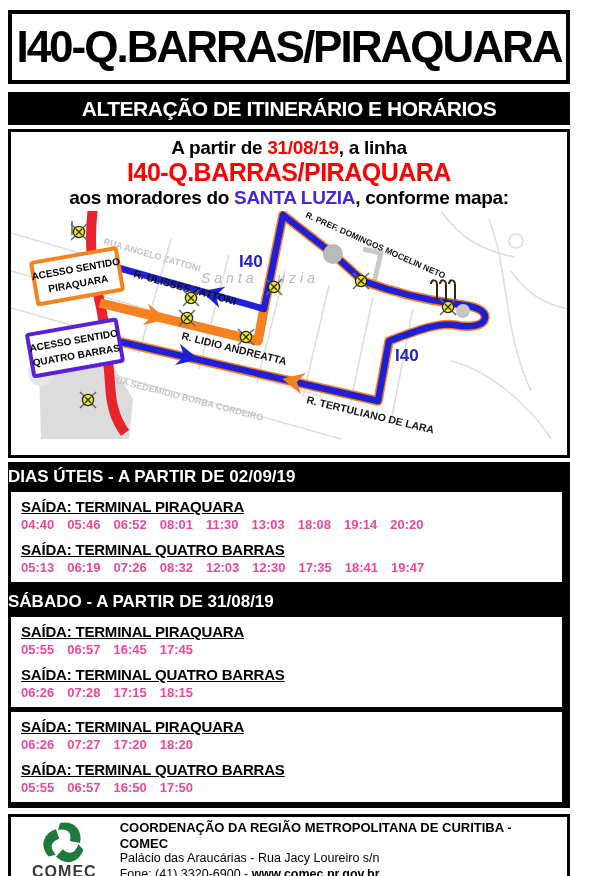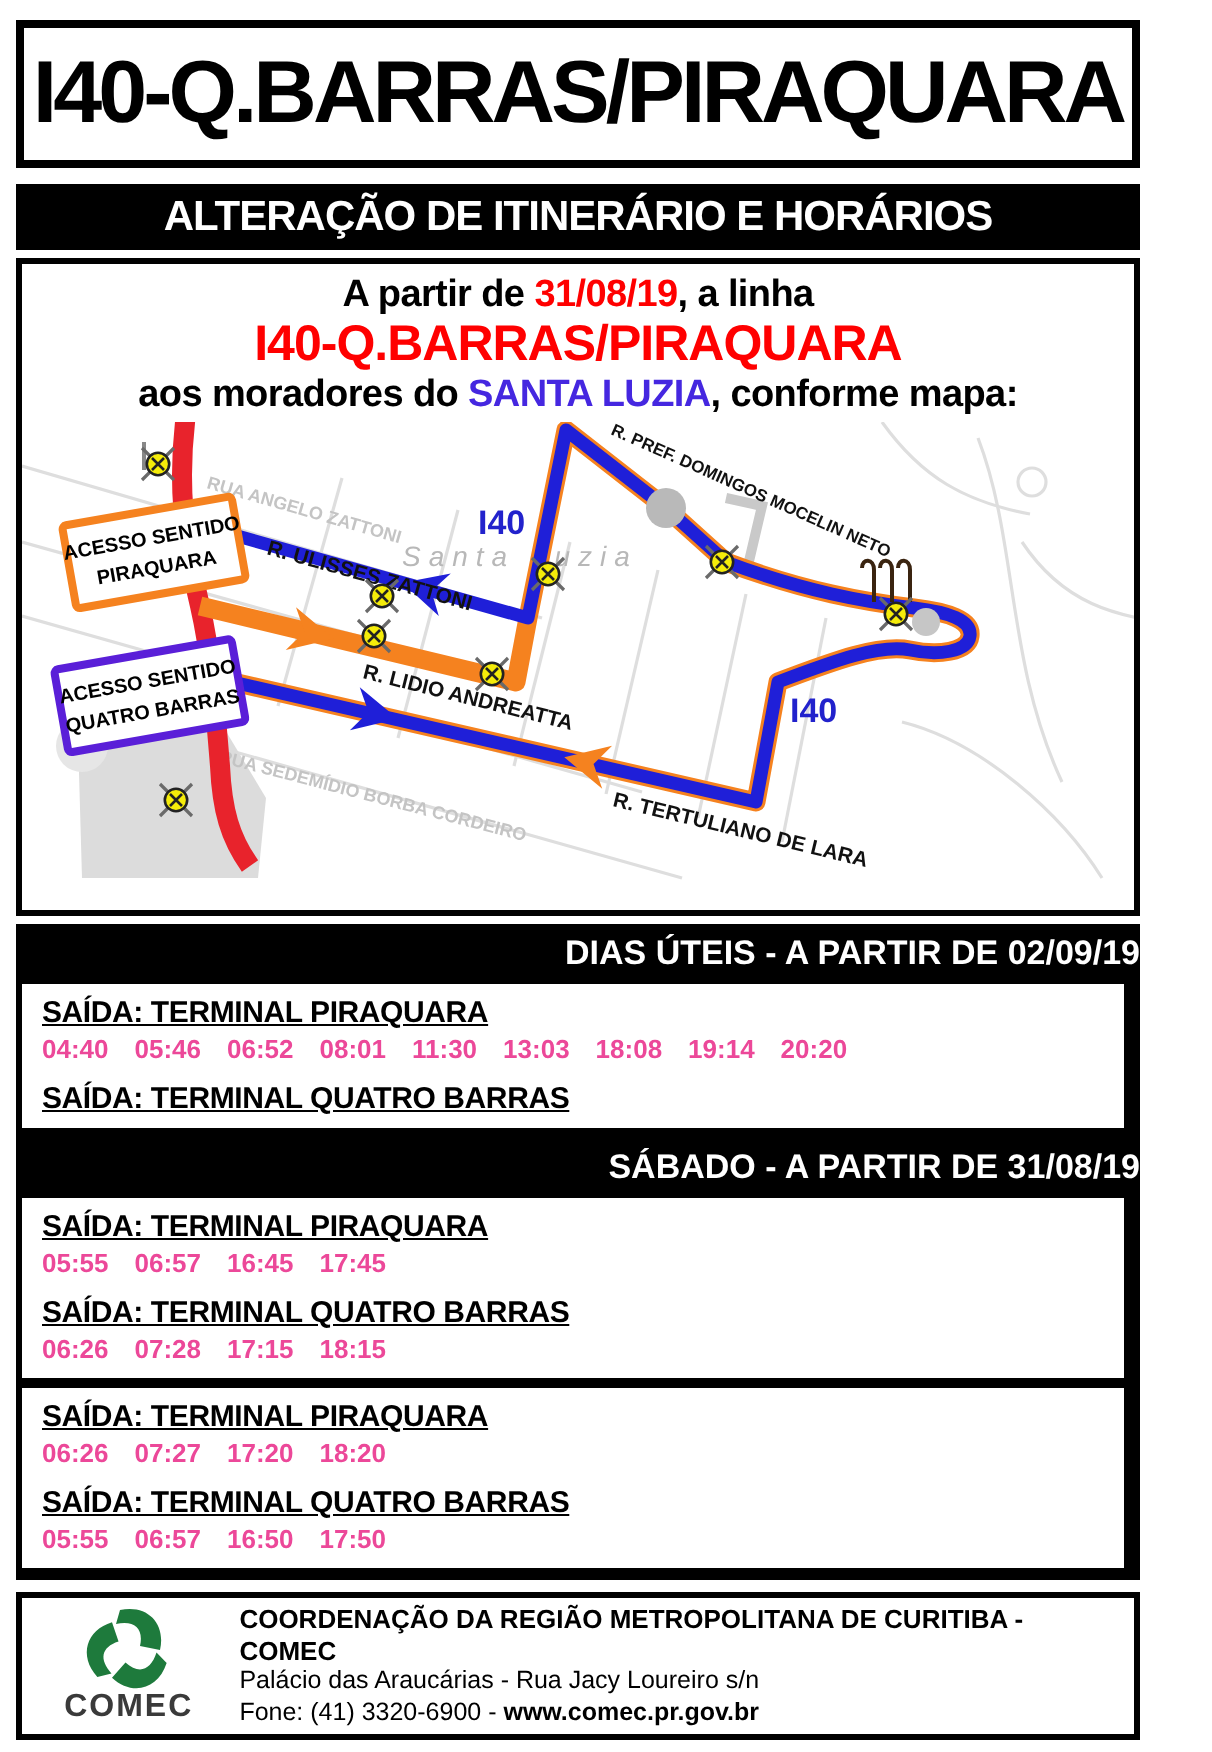--- a/index.html
+++ b/index.html
@@ -13,21 +13,21 @@
   .subtitle-bar { margin-top:8px; height:33px; line-height:33px; font-size:21px; letter-spacing:-0.5px; }
 
   .main-box { margin-top:4px; border:3px solid #000; height:329px; overflow:hidden; }
   .intro { text-align:center; font-weight:bold; font-size:19px; line-height:1.13; padding-top:5px; color:#000; letter-spacing:-0.3px; }
   .intro .route-line { font-size:25px; letter-spacing:-0.5px; }
   .red { color:#ff0000; }
   .violet { color:#4527e0; }
   .map-wrap { width:584px; height:230px; margin-top:3px; position:relative; }
 
   .schedules { margin-top:4px; background:#000; padding-bottom:1px; }
-  .sched-header { height:30px; line-height:30px; font-size:17px; color:#fff; font-weight:bold; text-align:right; }
+  .sched-header { height:30px; line-height:30px; font-size:17px; color:#fff; font-weight:bold; text-align:left; }
   .sched-body { background:#fff; margin:0 8px 5px 3px; padding:6px 8px 6px 10px; }
   .saida { font-size:15px; font-weight:bold; text-decoration:underline; color:#000; letter-spacing:-0.2px; }
   .times { font-size:13px; font-weight:bold; color:#ec4899; margin:2px 0 9px 0; display:flex; gap:13px; }
   .sched-body .times:last-child { margin-bottom:1px; }
 
   .footer-box { margin-top:6px; border:3px solid #000; height:74px; display:flex; align-items:center; padding:3px 10px; gap:12px; background:#fff; }
   .logo-block { width:88px; display:flex; flex-direction:column; align-items:center; }
   .logo-text { font-size:16px; font-weight:bold; color:#3a3a3a; letter-spacing:1px; margin-top:-2px; }
   .footer-text { font-size:12.5px; line-height:15.5px; color:#000; }
   .footer-org { font-size:13px; font-weight:bold; }
@@ -154,20 +154,31 @@
             <span>05:46</span>
             <span>06:52</span>
             <span>08:01</span>
             <span>11:30</span>
             <span>13:03</span>
             <span>18:08</span>
             <span>19:14</span>
             <span>20:20</span>
           </div>
           <div class="saida">SAÍDA: TERMINAL QUATRO BARRAS</div>
+          <div class="times">
+            <span>05:13</span>
+            <span>06:19</span>
+            <span>07:26</span>
+            <span>08:32</span>
+            <span>12:03</span>
+            <span>12:30</span>
+            <span>17:35</span>
+            <span>18:41</span>
+            <span>19:47</span>
+          </div>
         </div>
     </section>
 
     <section>
       <div class="sched-header">SÁBADO - A PARTIR DE 31/08/19</div>
       <div class="sched-body">
           <div class="saida">SAÍDA: TERMINAL PIRAQUARA</div>
           <div class="times">
             <span>05:55</span>
             <span>06:57</span>

